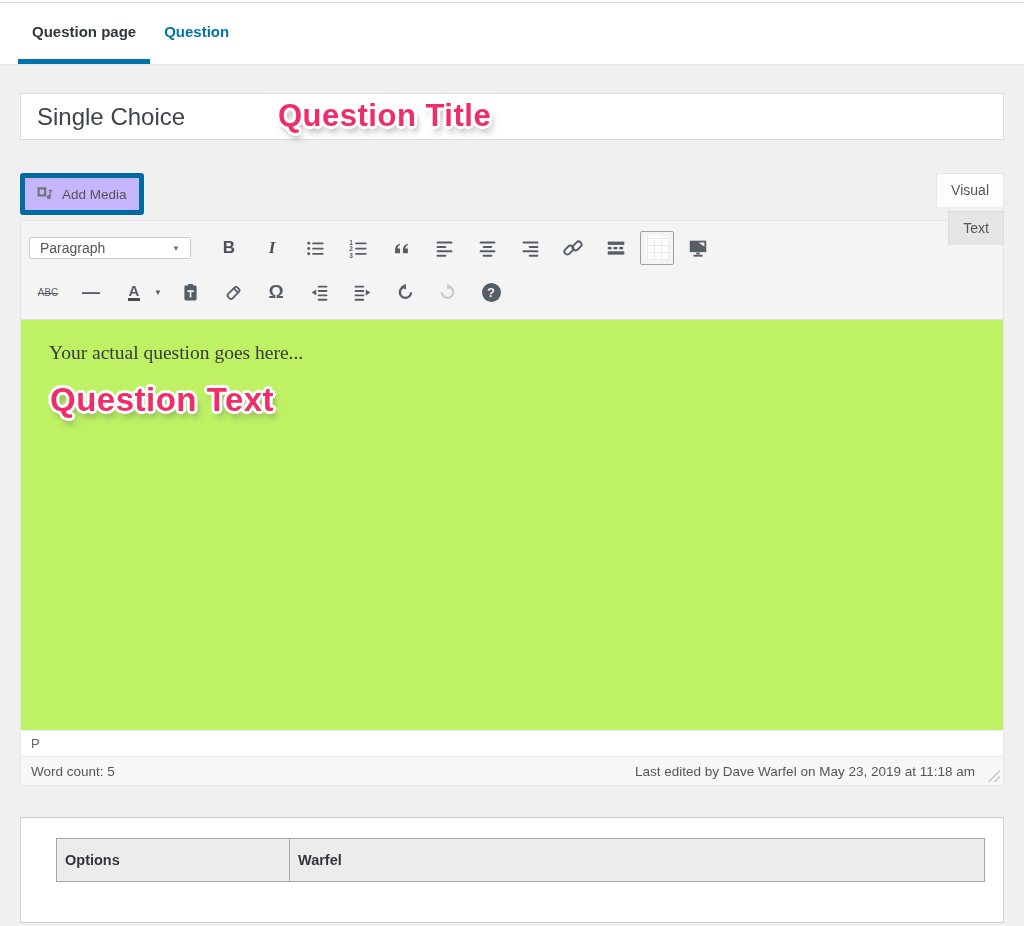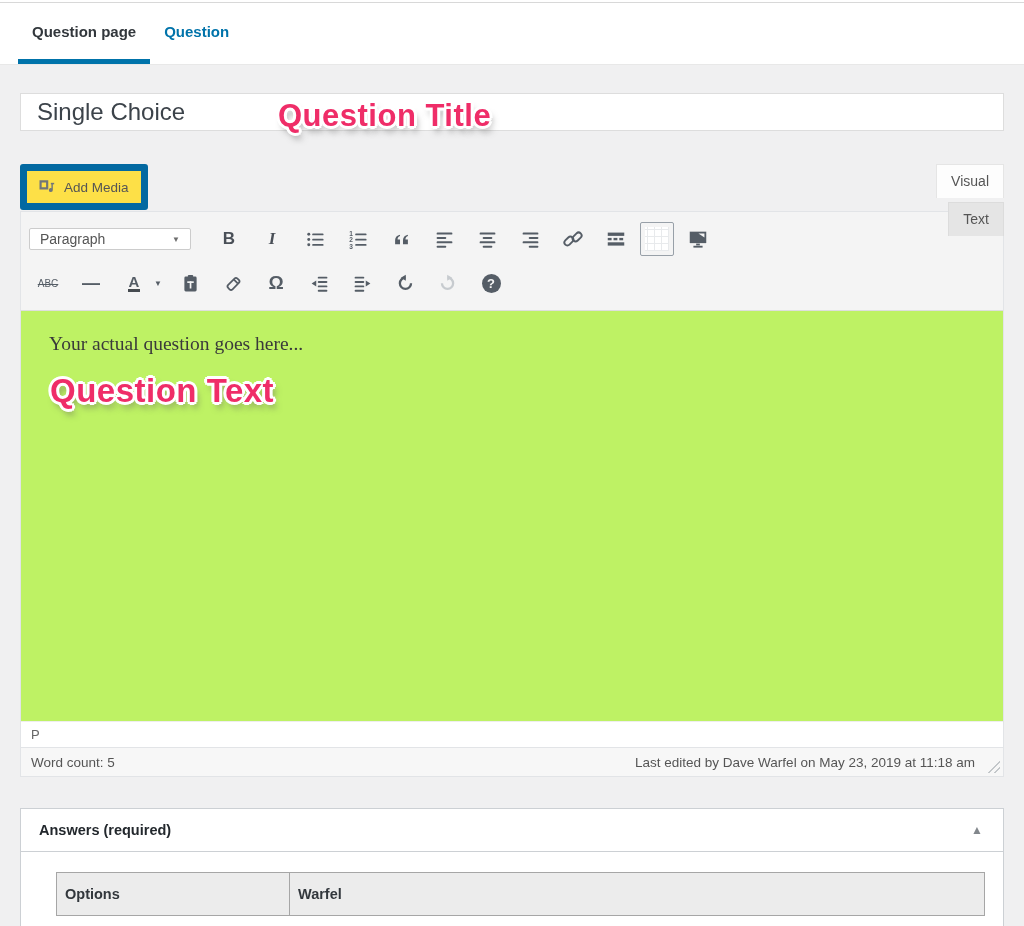--- a/index.html
+++ b/index.html
@@ -30,35 +30,35 @@
     font-weight:bold; color:#ef2d68; letter-spacing:.5px;
     text-shadow:
       3px 0 0 #fff, -3px 0 0 #fff, 0 3px 0 #fff, 0 -3px 0 #fff,
       2px 2px 0 #fff, -2px 2px 0 #fff, 2px -2px 0 #fff, -2px -2px 0 #fff,
       3px 6px 6px rgba(90,90,90,.55);
   }
 
   
   .title-row { position:relative; margin:28px 20px 0; }
   .title-input {
-    background:#fff; border:1px solid #ddd; height:38px;
+    background:#fff; border:1px solid #ddd; height:47px;
     display:flex; align-items:center; padding:7px 16px;
     font-size:24px; color:#3c434a;
   }
   .annot-title { position:absolute; left:258px; top:5px; font-size:31px; }
 
   
   .editor-tools {
     margin:33px 20px 0; height:47px;
     display:flex; justify-content:space-between;
   }
   .add-media {
     align-self:flex-start;
     display:flex; align-items:center; gap:7px;
-    background:#fde047; border:7px solid #0369a1; border-radius:3px;
+    background:#c4b5fd; border:5px solid #0369a1; border-radius:3px;
     padding:6px 12px 6px 10px; font-size:13.5px; color:#555;
     font-family:"Liberation Sans",sans-serif; cursor:pointer;
   }
   .editor-tabs { display:flex; gap:4px; align-items:flex-end;flex-direction:column; }
   .switch-tab {
     padding:8px 14px 9px; font-size:14px; color:#555;
     background:#e5e5e5; border:1px solid #dcdcdc; border-bottom:none;
     font-family:"Liberation Sans",sans-serif; cursor:pointer;
   }
   .switch-tab.active { background:#fdfdfd; border-color:#e5e5e5; }
@@ -345,26 +345,20 @@
   </div>
 
   <div class="status-row">
     <span>Word count: 5</span>
     <span>Last edited by Dave Warfel on May 23, 2019 at 11:18 am</span>
     <div class="grip"></div>
   </div>
 </div>
 
 <section class="postbox">
-  <div class="postbox-header">
-    <span class="postbox-title">Answers (required)</span>
-    <button class="postbox-toggle">
-      <span>▲</span>
-    </button>
-  </div>
   <div class="postbox-body">
     <table class="answers-table">
       <thead>
         <tr>
           <th class="col-options">Options</th>
           <th>Warfel</th>
         </tr>
       </thead>
     </table>
   </div>

